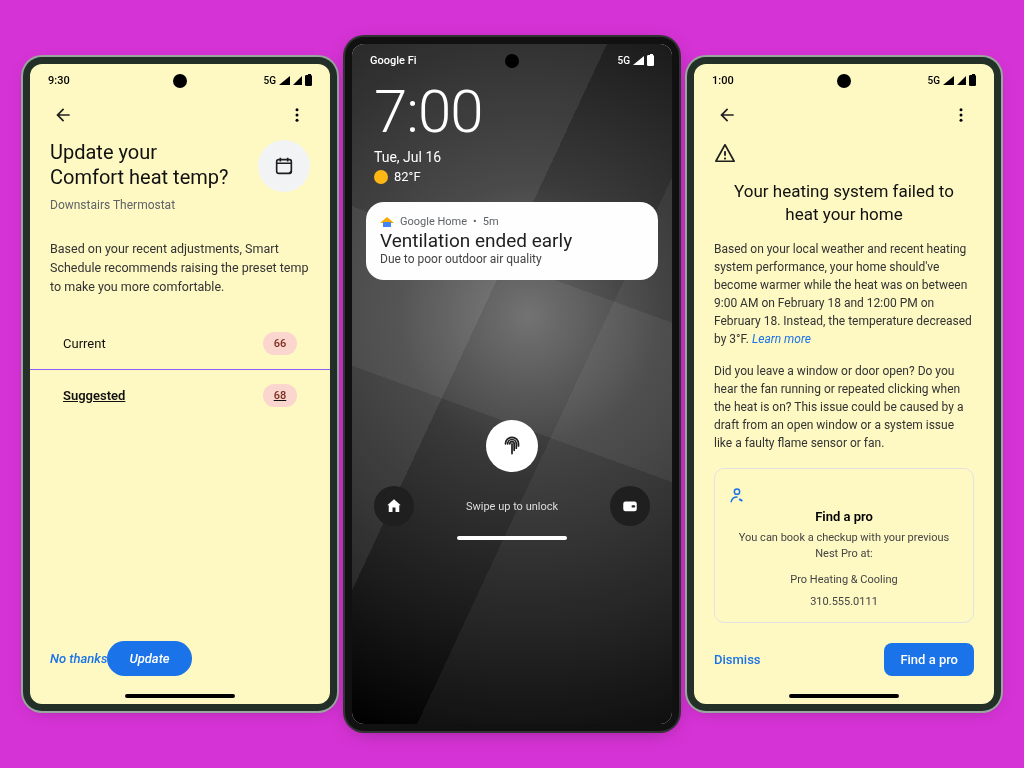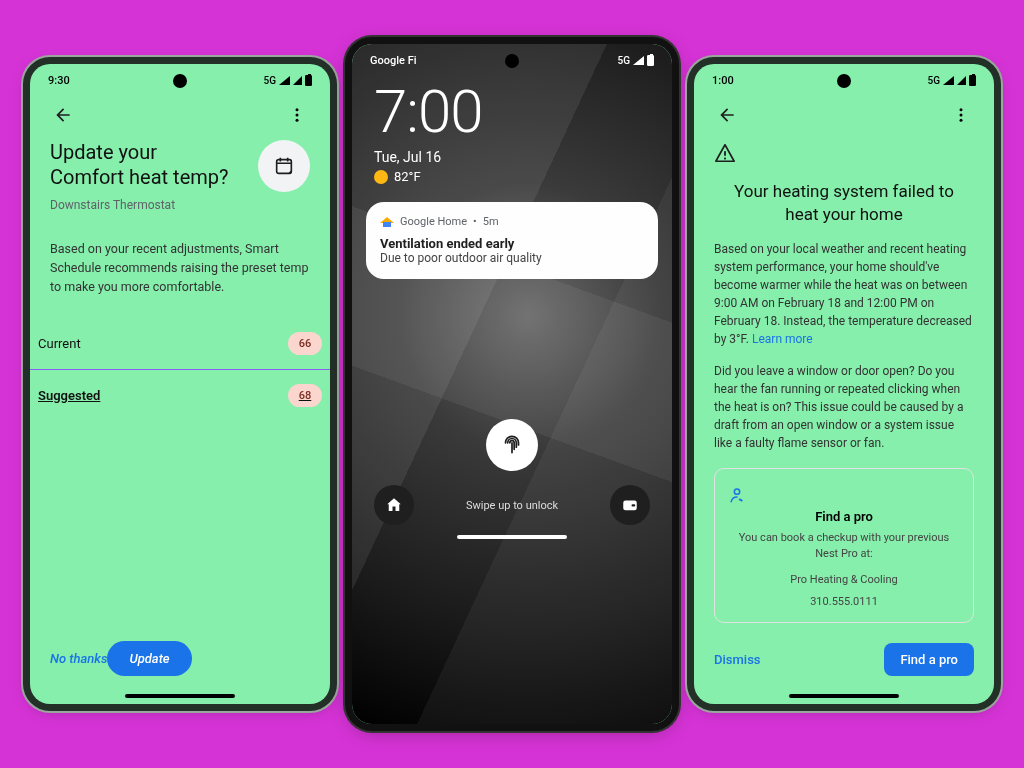--- a/index.html
+++ b/index.html
@@ -1,19 +1,19 @@
 <!DOCTYPE html>
 <html><head>
 <meta charset="utf-8">
 <style>
   * { box-sizing: border-box; margin: 0; padding: 0; font-family: -apple-system, "Segoe UI", Roboto, Arial, sans-serif; -webkit-font-smoothing: antialiased; }
   body { width: 1024px; height: 768px; background: #d633d6; display: flex; align-items: center; justify-content: center; gap: 22px; }
 
   
-  .phone { width: 300px; height: 640px; border-radius: 20px; background: #86efac; position: relative; box-shadow: 0 0 0 7px #223027, 0 0 0 9px #9aa69d, 0 4px 18px rgba(0,0,0,.35); overflow: hidden; }
+  .phone { width: 300px; height: 640px; border-radius: 12px; background: #fef9c3; position: relative; box-shadow: 0 0 0 7px #223027, 0 0 0 9px #9aa69d, 0 4px 18px rgba(0,0,0,.35); overflow: hidden; }
   .phone.middle { width: 320px; height: 680px; box-shadow: 0 0 0 7px #111, 0 0 0 9px #333, 0 4px 22px rgba(0,0,0,.45); }
   
 
   .camera-hole { position: absolute; top: 10px; left: 50%; width: 14px; height: 14px; background: #000; border-radius: 50%; transform: translateX(-50%); z-index: 10; }
 
   .screen { position:absolute; inset:0; display:flex; flex-direction:column; }
 
   
   .statusbar { height: 28px; display:flex; align-items:center; justify-content:space-between; padding: 4px 18px 0; font-size: 11px; font-weight: 500; }
   .statusbar .right { display:flex; align-items:center; gap:3px; font-size:10px; }
@@ -24,21 +24,21 @@
 
   
   .p1-appbar { display:flex; align-items:center; justify-content:space-between; padding: 6px 16px 4px; }
   .icon-btn { width:34px;height:34px;display:flex;align-items:center;justify-content:center;border-radius:50%; }
   .p1-head { padding: 4px 20px 0; display:flex; align-items:flex-start; gap:8px;}
   .p1-title { font-size: 20px; line-height:1.25; color:#111; flex:1; }
   .p1-cal-circle { width:52px;height:52px;border-radius:50%;background:#f2f3f5;display:flex;align-items:center;justify-content:center;flex:none;}
   .p1-sub { padding: 6px 20px 0; font-size: 12px; color:#5f6368; }
   .p1-body { padding: 28px 20px 0; font-size: 12.5px; line-height:1.5; color:#333; }
   .p1-rows { margin-top: 22px; }
-  .p1-row { display:flex; align-items:center; justify-content:space-between; padding:14px 8px; font-size:13px; color:#111; }
+  .p1-row { display:flex; align-items:center; justify-content:space-between; padding:14px 33px; font-size:13px; color:#111; }
   .p1-row + .p1-row { border-top:1px solid #8b5cf6;text-decoration:underline; }
   .p1-row .label.bold { font-weight:600; }
   .chip { background:#fbd6cf; color:#7a2d20; font-size:11px; font-weight:500; padding:5px 10px; border-radius:14px; min-width:34px; text-align:center;}
   .p1-actions { margin-top:auto; display:flex; align-items:center; justify-content:flex-start; padding: 0 20px 18px; font-style: italic; }
   .txtbtn-blue { color:#1a73e8; font-size:13px; font-weight:500; }
   .btn-blue { background:#1a73e8; color:#fff; font-size:13px; font-weight:500; padding:10px 22px; border-radius:22px; }
   .gesture-bar { width:110px;height:4px;background:#000;border-radius:4px;margin:0 auto 6px;}
 
   
   .p2-screen { background: radial-gradient(circle at 55% 40%, #6a6a6a 0%, #3a3a3a 30%, #1a1a1a 70%, #000 100%); color:#fff; }
@@ -48,34 +48,34 @@
       pointer-events:none; }
   .p2-clock { font-size: 60px; font-weight: 300; padding: 4px 22px 0; letter-spacing:-1px;}
   .p2-date { padding: 2px 22px 0; font-size:14px; }
   .p2-weather { padding: 4px 22px 0; font-size:13px; display:flex; align-items:center; gap:6px;}
   .sun { width:14px;height:14px;border-radius:50%;background:#ffb100;display:inline-block;}
   .p2-card { margin: 18px 14px 0; background:#fefefe; color:#1f1f1f; border-radius:18px; padding:12px 14px 14px; position:relative; z-index:2; }
   .p2-card-h { display:flex; align-items:center; gap:6px; font-size:11px; color:#5f6368; }
   .gh-icon { width:14px;height:14px;position:relative; }
   .gh-icon::before{content:"";position:absolute;left:0;top:3px;border-left:7px solid transparent;border-right:7px solid transparent;border-bottom:6px solid #f9ab00;}
   .gh-icon::after{content:"";position:absolute;left:3px;top:8px;width:8px;height:5px;background:#4285f4;}
-  .p2-card-t { font-size:13px; font-weight:700; margin-top:8px;}
+  .p2-card-t { font-size:19px; font-weight:400; margin-top:1px;}
   .p2-card-b { font-size:12px; color:#444; margin-top:0;}
   .p2-fp { width:52px;height:52px;border-radius:50%;background:#fff;display:flex;align-items:center;justify-content:center;margin:auto auto 0; position:relative; z-index:2;}
   .p2-bottom { display:flex;align-items:center;justify-content:space-between;padding:14px 22px 10px; position:relative; z-index:2;}
   .p2-circle { width:40px;height:40px;border-radius:50%;background:#1f1f1f;display:flex;align-items:center;justify-content:center;}
   .p2-swipe { font-size:11px; color:#ddd;}
   .gesture-bar.light{background:#fff;}
 
   
   .p3-content { padding: 2px 20px 0; }
   .p3-warn { text-align:center; margin-top:4px;}
   .p3-title { text-align:center; font-size:17px; line-height:1.35; color:#111; margin-top:16px; padding:0 8px;}
   .p3-para { font-size:12px; line-height:1.5; color:#333; margin-top:14px; }
-  .p3-link { color:#1a73e8; }
+  .p3-link { color:#1a73e8;font-style:italic; }
   .p3-card { border:1px solid #e2e2e2; border-radius:10px; margin-top:16px; padding:16px 12px 12px; text-align:center; }
   .p3-card .ic { color:#1a73e8; }
   .p3-card h4 { font-size:13px; font-weight:600; margin-top:4px;}
   .p3-card p { font-size:11px; color:#444; margin-top:6px; line-height:1.45;}
   .p3-actions { margin-top:auto; display:flex; align-items:center; justify-content:space-between; padding:0 20px 18px; }
 
   svg { display:block; }
 </style>
 </head>
 <body>

